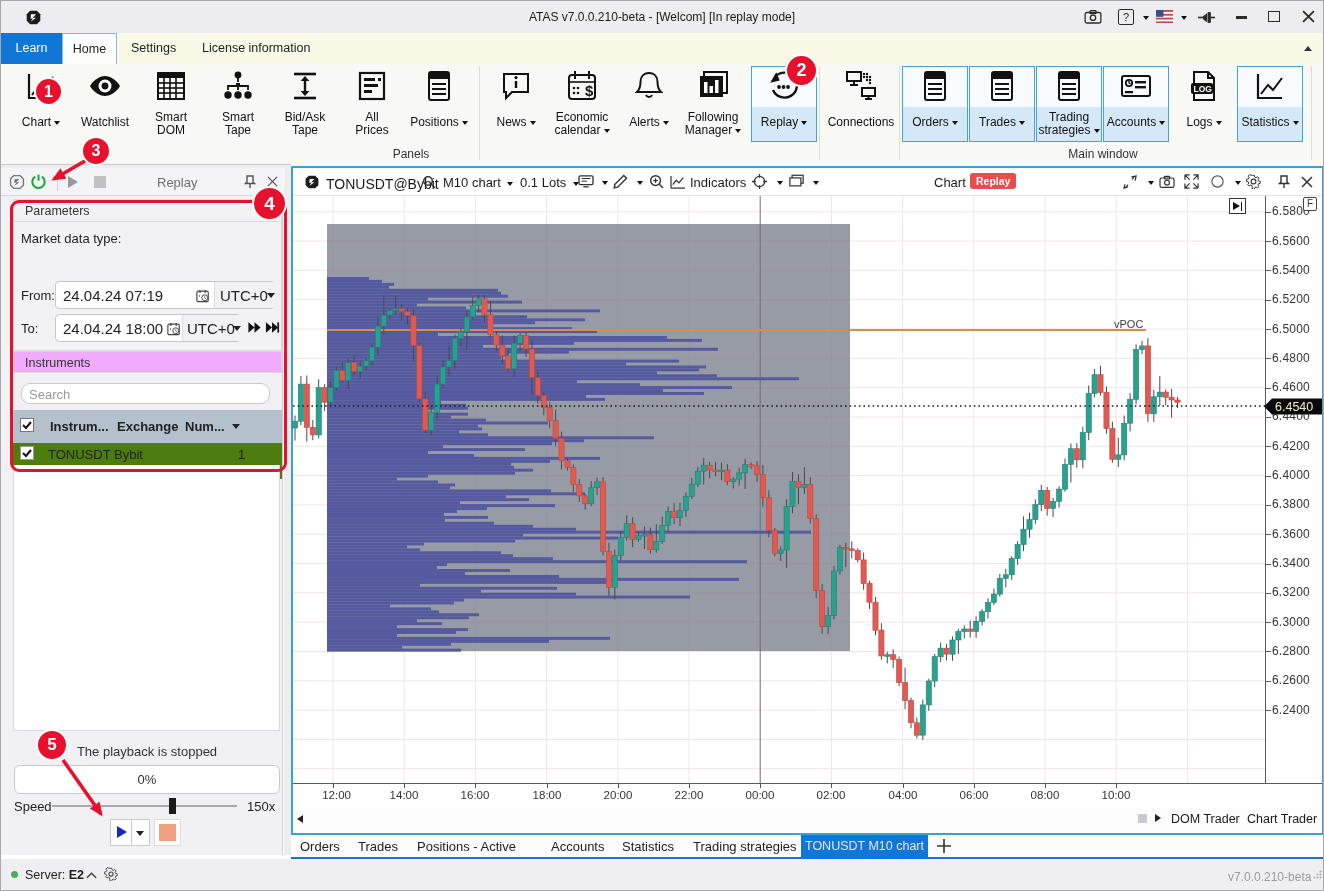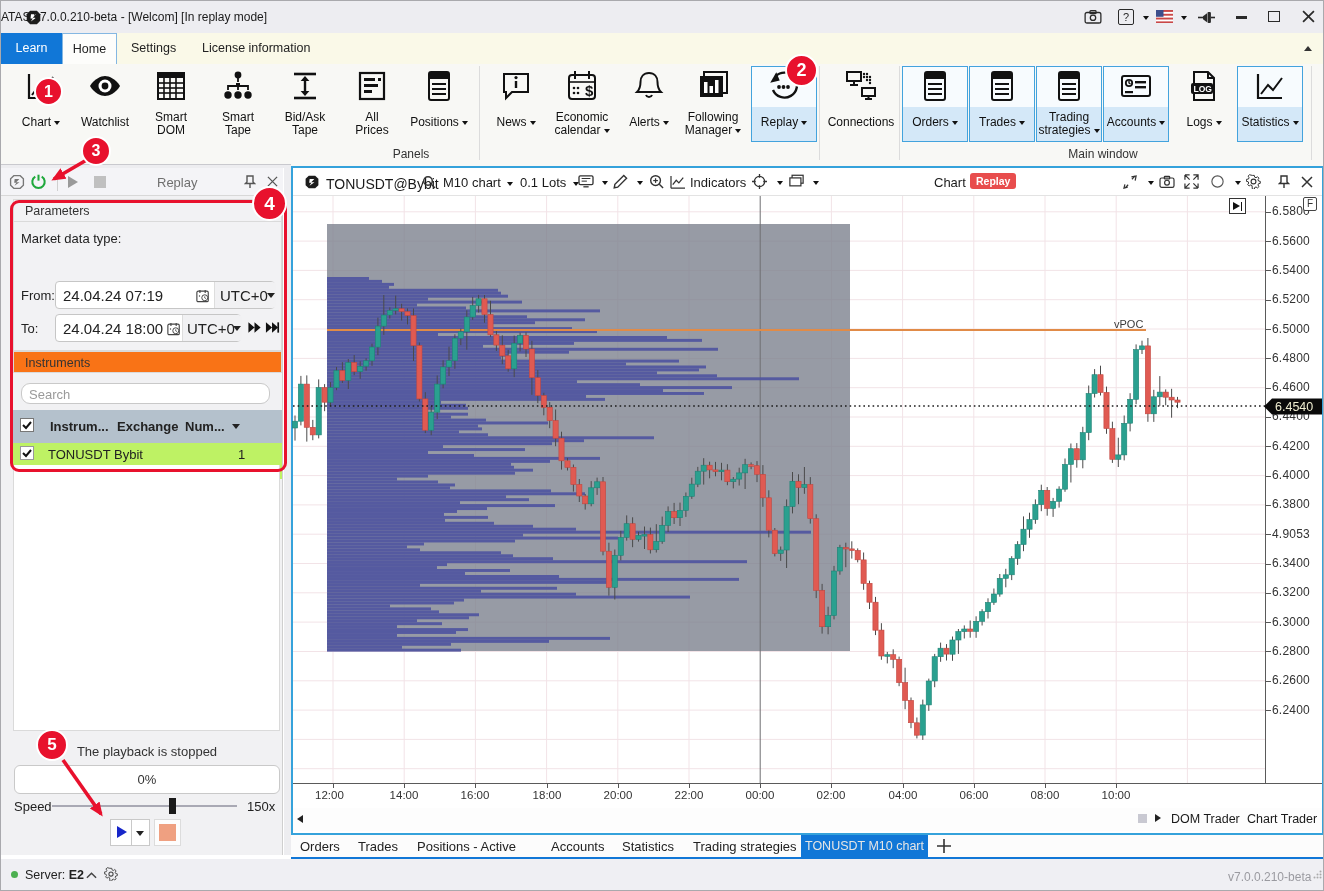--- a/index.html
+++ b/index.html
@@ -6,21 +6,21 @@
 .lbl{font-size:12px;color:#111;text-align:center;line-height:13px;white-space:nowrap}
 .caret{display:inline-block;width:0;height:0;border-left:3.5px solid transparent;border-right:3.5px solid transparent;border-top:4px solid #111;vertical-align:middle;margin-left:3px}
 .rc{position:absolute;background:#e8112d;border-radius:50%;color:#fff;font-weight:bold;text-align:center;z-index:60}
 </style></head><body>
 
 <div class="abs" style="left:0;top:0;width:1324px;height:33px;background:#ededf1;border-top:1px solid #a9a9ad;border-left:1px solid #a9a9ad;border-right:1px solid #a9a9ad">
  <svg class="abs" style="left:24px;top:8px" width="17" height="17" viewBox="0 0 24 24">
       <path d="M7.2 2.5h9.6l4.8 4.8v9.4l-4.8 4.8H7.2l-4.8-4.8V7.3z" fill="#1c1c1c"></path>
       <path d="M8.5 7.5h7l-4.6 5h4.8l-7.4 5 2.7-4.2H7.8z" fill="#fff"></path>
     </svg>
- <div class="abs" style="left:0;right:0;top:9px;text-align:left;font-size:12px;color:#1a1a1a">ATAS v7.0.0.210-beta - [Welcom] [In replay mode]</div>
+ <div class="abs" style="left:0;right:0;top:9px;text-align:center;font-size:12px;color:#1a1a1a">ATAS v7.0.0.210-beta - [Welcom] [In replay mode]</div>
  <svg class="abs" style="left:1083px;top:8px" width="18" height="16" viewBox="0 0 24 20">
       <rect x="1.5" y="4" width="21" height="14" rx="2.5" fill="none" stroke="#2a2a2a" stroke-width="1.7"></rect>
       <rect x="8" y="1.5" width="8" height="4" rx="1" fill="none" stroke="#2a2a2a" stroke-width="1.7"></rect>
       <circle cx="12" cy="11" r="3.6" fill="none" stroke="#2a2a2a" stroke-width="1.7"></circle>
     </svg>
  <div class="abs" style="left:1117px;top:8px;width:16px;height:16px;border:1.4px solid #2a2a2a;border-radius:2px;font-size:11px;text-align:center;line-height:14px;color:#2a2a2a">?</div>
  <span class="caret abs" style="left:1139px;top:15px"></span>
  <svg class="abs" style="left:1155px;top:9px" width="17" height="13" viewBox="0 0 17 13">
       <rect width="17" height="13" fill="#fff"></rect>
       <rect y="0" width="17" height="1.9" fill="#c94747"></rect>
@@ -286,34 +286,34 @@
   </div>
   <svg class="abs" style="left:233px;top:120px" width="15" height="15" viewBox="0 0 16 16">
         <path d="M1.5 2.5L8 8l-6.5 5.5zM8 2.5L14.5 8 8 13.5z" fill="#111"></path>
       </svg>
   <svg class="abs" style="left:251px;top:120px" width="15" height="15" viewBox="0 0 16 16">
         <path d="M1 2.5L7.5 8 1 13.5zM7.5 2.5L14 8 7.5 13.5z" fill="#111"></path>
         <rect x="13.2" y="2.5" width="1.8" height="11" fill="#111"></rect>
       </svg>
  </div>
 
- <div class="abs" style="left:12px;top:183px;width:269px;height:22px;background:#f97316;border:1px solid #d9d9d9;border-bottom:1px solid #dadada;font-size:12.5px;color:#333;padding:4px 0 0 11px">Instruments</div>
+ <div class="abs" style="left:12px;top:183px;width:269px;height:22px;background:#f0abfc;border:1px solid #d9d9d9;border-bottom:1px solid #dadada;font-size:12.5px;color:#333;padding:4px 0 0 11px">Instruments</div>
  <div class="abs" style="left:12px;top:242px;width:269px;height:33px;background:#b4c1cc">
    <div class="abs" style="left:7px;top:8px;width:14px;height:14px;background:#fff;border:1px solid #777"><svg width="12" height="12" viewBox="0 0 12 12">
           <path d="M2 6l3 3 5-6" stroke="#111" stroke-width="2" fill="none"></path>
         </svg></div>
    <div class="abs" style="left:37px;top:9px;font-size:13px;font-weight:bold;color:#222">Instrum...</div>
    <div class="abs" style="left:104px;top:9px;font-size:13px;font-weight:bold;color:#222">Exchange</div>
    <div class="abs" style="left:172px;top:9px;font-size:13px;font-weight:bold;color:#222">Num...</div>
    <div class="abs" style="left:219px;top:14px;width:0;height:0;border-left:4.5px solid transparent;border-right:4.5px solid transparent;border-top:5.5px solid #222"></div>
  </div>
  <div class="abs" style="left:20px;top:215px;width:249px;height:21px;background:#fff;border:1px solid #c9c9c9;border-radius:9px">
    <div class="abs" style="left:7px;top:3px;font-size:13px;color:#9a9a9a">Search</div>
  </div>
- <div class="abs" style="left:12px;top:275px;width:269px;height:36px;background:#bef264">
+ <div class="abs" style="left:12px;top:275px;width:269px;height:36px;background:#4d7c0f">
    <div class="abs" style="left:7px;top:3px;width:14px;height:14px;background:#fff;border:1px solid #999"><svg width="12" height="12" viewBox="0 0 12 12">
           <path d="M2 6l3 3 5-6" stroke="#111" stroke-width="2" fill="none"></path>
         </svg></div>
    <div class="abs" style="left:35px;top:4px;font-size:13px;color:#222">TONUSDT</div>
    <div class="abs" style="left:101px;top:4px;font-size:13px;color:#222">Bybit</div>
    <div class="abs" style="left:225px;top:4px;font-size:13px;color:#222">1</div>
  </div>
  <div class="abs" style="left:12px;top:297px;width:267px;height:266px;background:#fff;border:1px solid #dadada;border-top:none"></div>
  <div class="abs" style="left:10px;top:576px;width:272px;text-align:center;font-size:13px;color:#333">The playback is stopped</div>
  <div class="abs" style="left:13px;top:597px;width:266px;height:29px;background:#fff;border:1px solid #c9c9c9;border-radius:6px;text-align:center;font-size:13px;color:#333;line-height:27px">0%</div>
@@ -894,21 +894,21 @@
 <div class="abs" style="left:1272px;top:380px;font-size:12px;color:#333;letter-spacing:0.2px">6.4600</div>
 <div class="abs" style="left:1266px;top:410px;width:5px;height:1px;background:#555;margin-top:7px"></div>
 <div class="abs" style="left:1272px;top:409px;font-size:12px;color:#333;letter-spacing:0.2px">6.4400</div>
 <div class="abs" style="left:1266px;top:439px;width:5px;height:1px;background:#555;margin-top:7px"></div>
 <div class="abs" style="left:1272px;top:439px;font-size:12px;color:#333;letter-spacing:0.2px">6.4200</div>
 <div class="abs" style="left:1266px;top:469px;width:5px;height:1px;background:#555;margin-top:7px"></div>
 <div class="abs" style="left:1272px;top:468px;font-size:12px;color:#333;letter-spacing:0.2px">6.4000</div>
 <div class="abs" style="left:1266px;top:498px;width:5px;height:1px;background:#555;margin-top:7px"></div>
 <div class="abs" style="left:1272px;top:497px;font-size:12px;color:#333;letter-spacing:0.2px">6.3800</div>
 <div class="abs" style="left:1266px;top:527px;width:5px;height:1px;background:#555;margin-top:7px"></div>
-<div class="abs" style="left:1272px;top:527px;font-size:12px;color:#333;letter-spacing:0.2px">4.9053</div>
+<div class="abs" style="left:1272px;top:527px;font-size:12px;color:#333;letter-spacing:0.2px">6.3600</div>
 <div class="abs" style="left:1266px;top:557px;width:5px;height:1px;background:#555;margin-top:7px"></div>
 <div class="abs" style="left:1272px;top:556px;font-size:12px;color:#333;letter-spacing:0.2px">6.3400</div>
 <div class="abs" style="left:1266px;top:586px;width:5px;height:1px;background:#555;margin-top:7px"></div>
 <div class="abs" style="left:1272px;top:585px;font-size:12px;color:#333;letter-spacing:0.2px">6.3200</div>
 <div class="abs" style="left:1266px;top:615px;width:5px;height:1px;background:#555;margin-top:7px"></div>
 <div class="abs" style="left:1272px;top:615px;font-size:12px;color:#333;letter-spacing:0.2px">6.3000</div>
 <div class="abs" style="left:1266px;top:644px;width:5px;height:1px;background:#555;margin-top:7px"></div>
 <div class="abs" style="left:1272px;top:644px;font-size:12px;color:#333;letter-spacing:0.2px">6.2800</div>
 <div class="abs" style="left:1266px;top:674px;width:5px;height:1px;background:#555;margin-top:7px"></div>
 <div class="abs" style="left:1272px;top:673px;font-size:12px;color:#333;letter-spacing:0.2px">6.2600</div>
@@ -919,21 +919,21 @@
     <div class="abs" style="left:10.5px;top:3px;width:1.8px;height:9px;background:#111"></div>
   </div>
 <div class="abs" style="left:1303px;top:197px;width:14px;height:14px;border:1.3px solid #444;border-radius:2px;background:#fff;font-size:10px;text-align:center;line-height:12px;color:#333">F</div>
 <svg class="abs" style="left:1264px;top:398px" width="58" height="17" viewBox="0 0 58 17">
     <path d="M0 8.5l8-8h50v16H8z" fill="#0a0a0a"></path>
     <text x="11" y="13" font-size="12.5" fill="#efedd0" font-family="Liberation Sans">6.4540</text>
   </svg>
 <div class="abs" style="left:1114px;top:318px;font-size:11px;color:#3a3a3a">vPOC</div>
 
 <div class="abs" style="left:333px;top:784px;width:1px;height:4px;background:#555"></div>
-<div class="abs" style="left:315px;top:789px;width:36px;text-align:left;font-size:11.5px;color:#333">12:00</div>
+<div class="abs" style="left:315px;top:789px;width:36px;text-align:right;font-size:11.5px;color:#333">12:00</div>
 <div class="abs" style="left:404px;top:784px;width:1px;height:4px;background:#555"></div>
 <div class="abs" style="left:386px;top:789px;width:36px;text-align:center;font-size:11.5px;color:#333">14:00</div>
 <div class="abs" style="left:475px;top:784px;width:1px;height:4px;background:#555"></div>
 <div class="abs" style="left:457px;top:789px;width:36px;text-align:center;font-size:11.5px;color:#333">16:00</div>
 <div class="abs" style="left:547px;top:784px;width:1px;height:4px;background:#555"></div>
 <div class="abs" style="left:529px;top:789px;width:36px;text-align:center;font-size:11.5px;color:#333">18:00</div>
 <div class="abs" style="left:618px;top:784px;width:1px;height:4px;background:#555"></div>
 <div class="abs" style="left:600px;top:789px;width:36px;text-align:center;font-size:11.5px;color:#333">20:00</div>
 <div class="abs" style="left:689px;top:784px;width:1px;height:4px;background:#555"></div>
 <div class="abs" style="left:671px;top:789px;width:36px;text-align:center;font-size:11.5px;color:#333">22:00</div>

